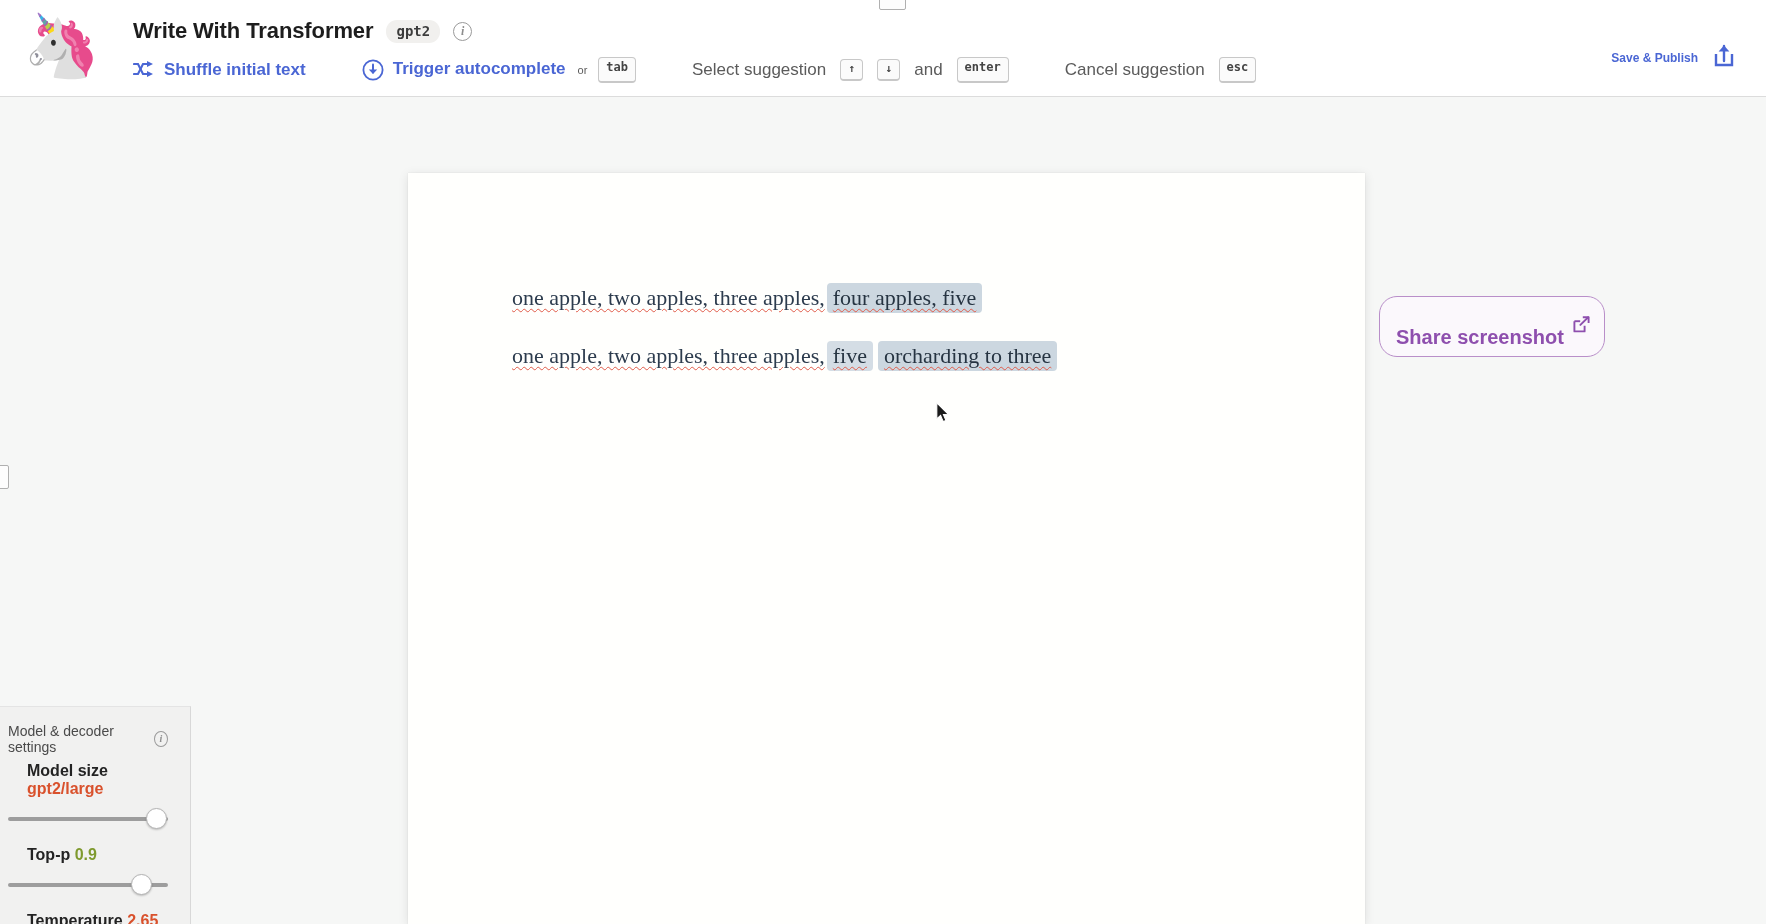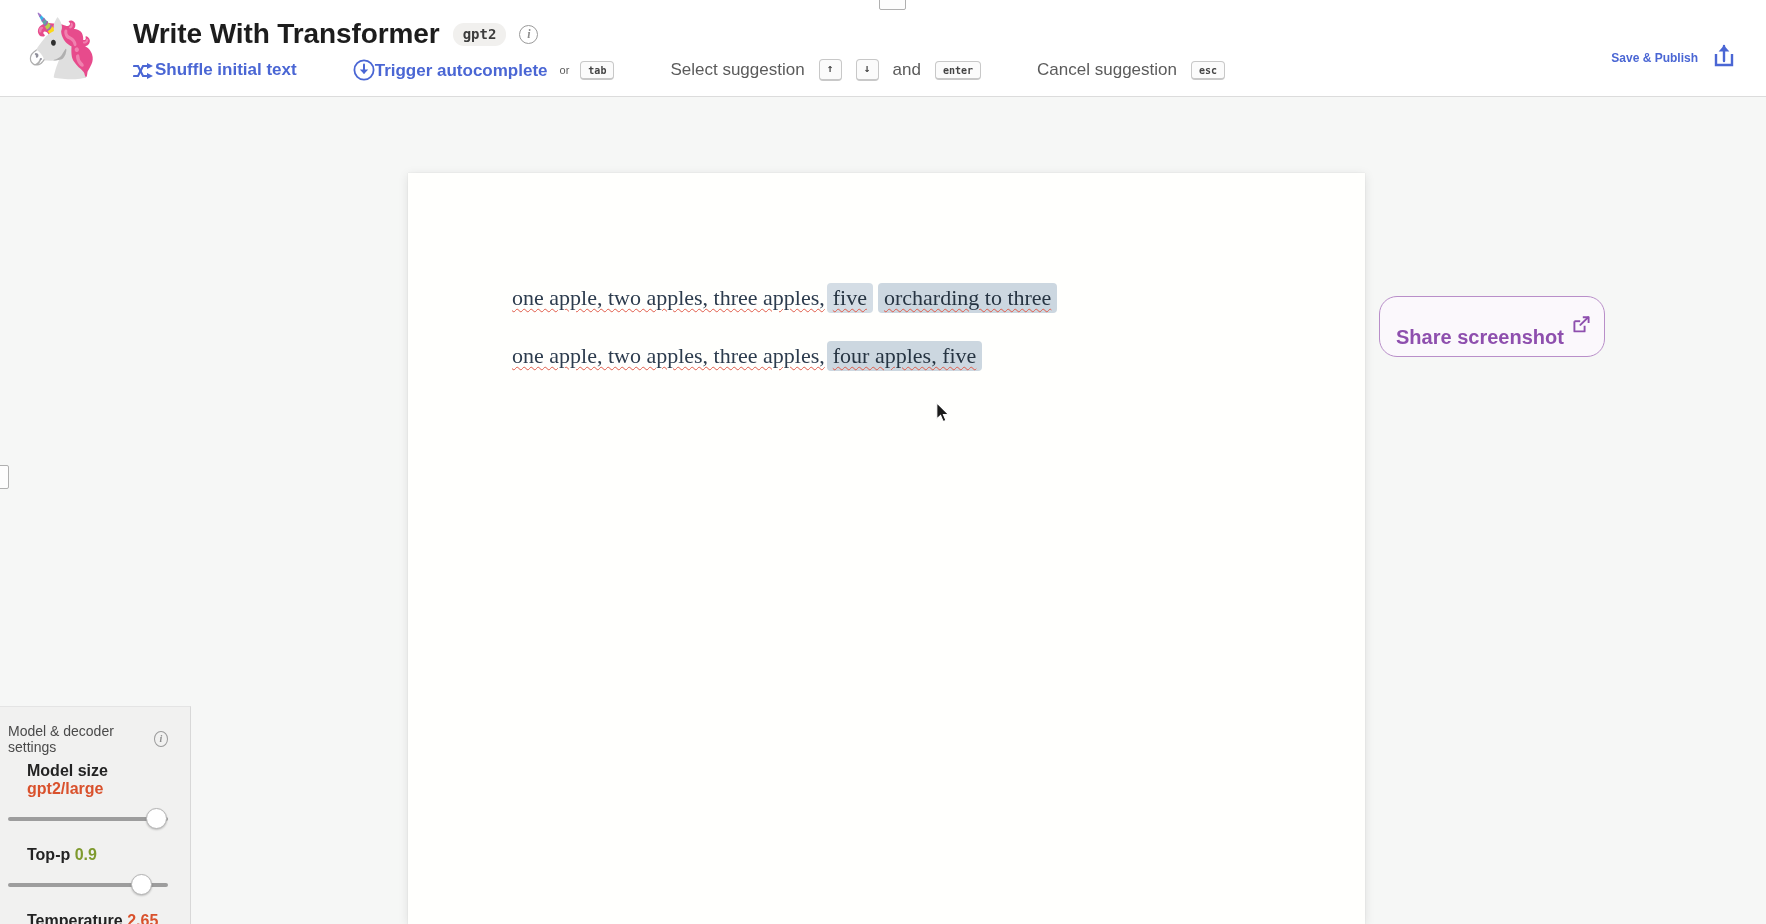--- a/index.html
+++ b/index.html
@@ -44,21 +44,21 @@
   }
   .title-row {
     position: absolute;
     left: 133px;
     top: 18px;
     display: flex;
     align-items: center;
     gap: 13px;
   }
   .app-title {
-    font-size: 28px;
+    font-size: 22px;
     font-weight: bold;
     color: #1d1d1d;
     letter-spacing: -0.1px;
   }
   .model-badge {
     background: #f1f0ee;
     border-radius: 11px;
     padding: 3px 10px 4px 10px;
     font-family: "DejaVu Sans Mono", monospace;
     font-size: 14px;
@@ -82,21 +82,22 @@
   .actions-row {
     position: absolute;
     left: 133px;
     top: 56px;
     display: flex;
     align-items: center;
     height: 28px;
   }
   .action {
     display: flex;
-    align-items: flex-end;
+    align-items: flex-start;
+    gap: 9px;
   }
   .action-link {
     color: #4a66d4;
     font-size: 17px;
     font-weight: 600;
     cursor: pointer;
   }
   .icon-blue { display: flex; align-items: center; }
   .sep-wide { width: 56px; }
   .hint {
@@ -105,23 +106,23 @@
     display: flex;
     align-items: center;
     gap: 14px;
   }
   .key {
     display: inline-block;
     border: 1px solid #c8c8c8;
     border-bottom-width: 2px;
     border-radius: 4px;
     background: #fbfbfb;
-    padding: 2px 7px 0 7px;
+    padding: 2px 7px 7px 7px;
     font-family: "DejaVu Sans Mono", monospace;
-    font-size: 10px;
+    font-size: 12px;
     font-weight: bold;
     color: #444;
     line-height: 14px;
     min-width: 9px;
     text-align: center;
   }
   .key.arrow { padding: 2px 6px 3px 6px; font-size: 11px; }
   .plain { color: #5b5b5b; font-size: 11px; }
 
   .save-publish {
@@ -367,25 +368,25 @@
     </div>
   </div>
 
   <div class="notch-top"></div>
   <div class="notch-left"></div>
 
   <div class="doc-card">
     <div class="doc-body">
 
       <div class="doc-line">
+        <span class="spell">one apple, two apples, three apples,</span><span class="chip spell">four apples, five</span>
+      </div>
+
+      <div class="doc-line">
         <span class="spell">one apple, two apples, three apples,</span><span class="chip light spell">five</span><span class="chip spell" style="margin-left:5px">orcharding to three</span>
-      </div>
-
-      <div class="doc-line">
-        <span class="spell">one apple, two apples, three apples,</span><span class="chip spell">four apples, five</span>
       </div>
 
     </div>
   </div>
 
   <span class="cursor">
     <svg width="14" height="21" viewBox="0 0 14 21">
       <path d="M0.8 0.8 L0.8 17 L4.6 13.4 L7.2 19.6 L9.9 18.4 L7.4 12.5 L12.4 12.3 Z" fill="#1a1a1a" stroke="#ffffff" stroke-width="1.1"></path>
     </svg>
   </span>

